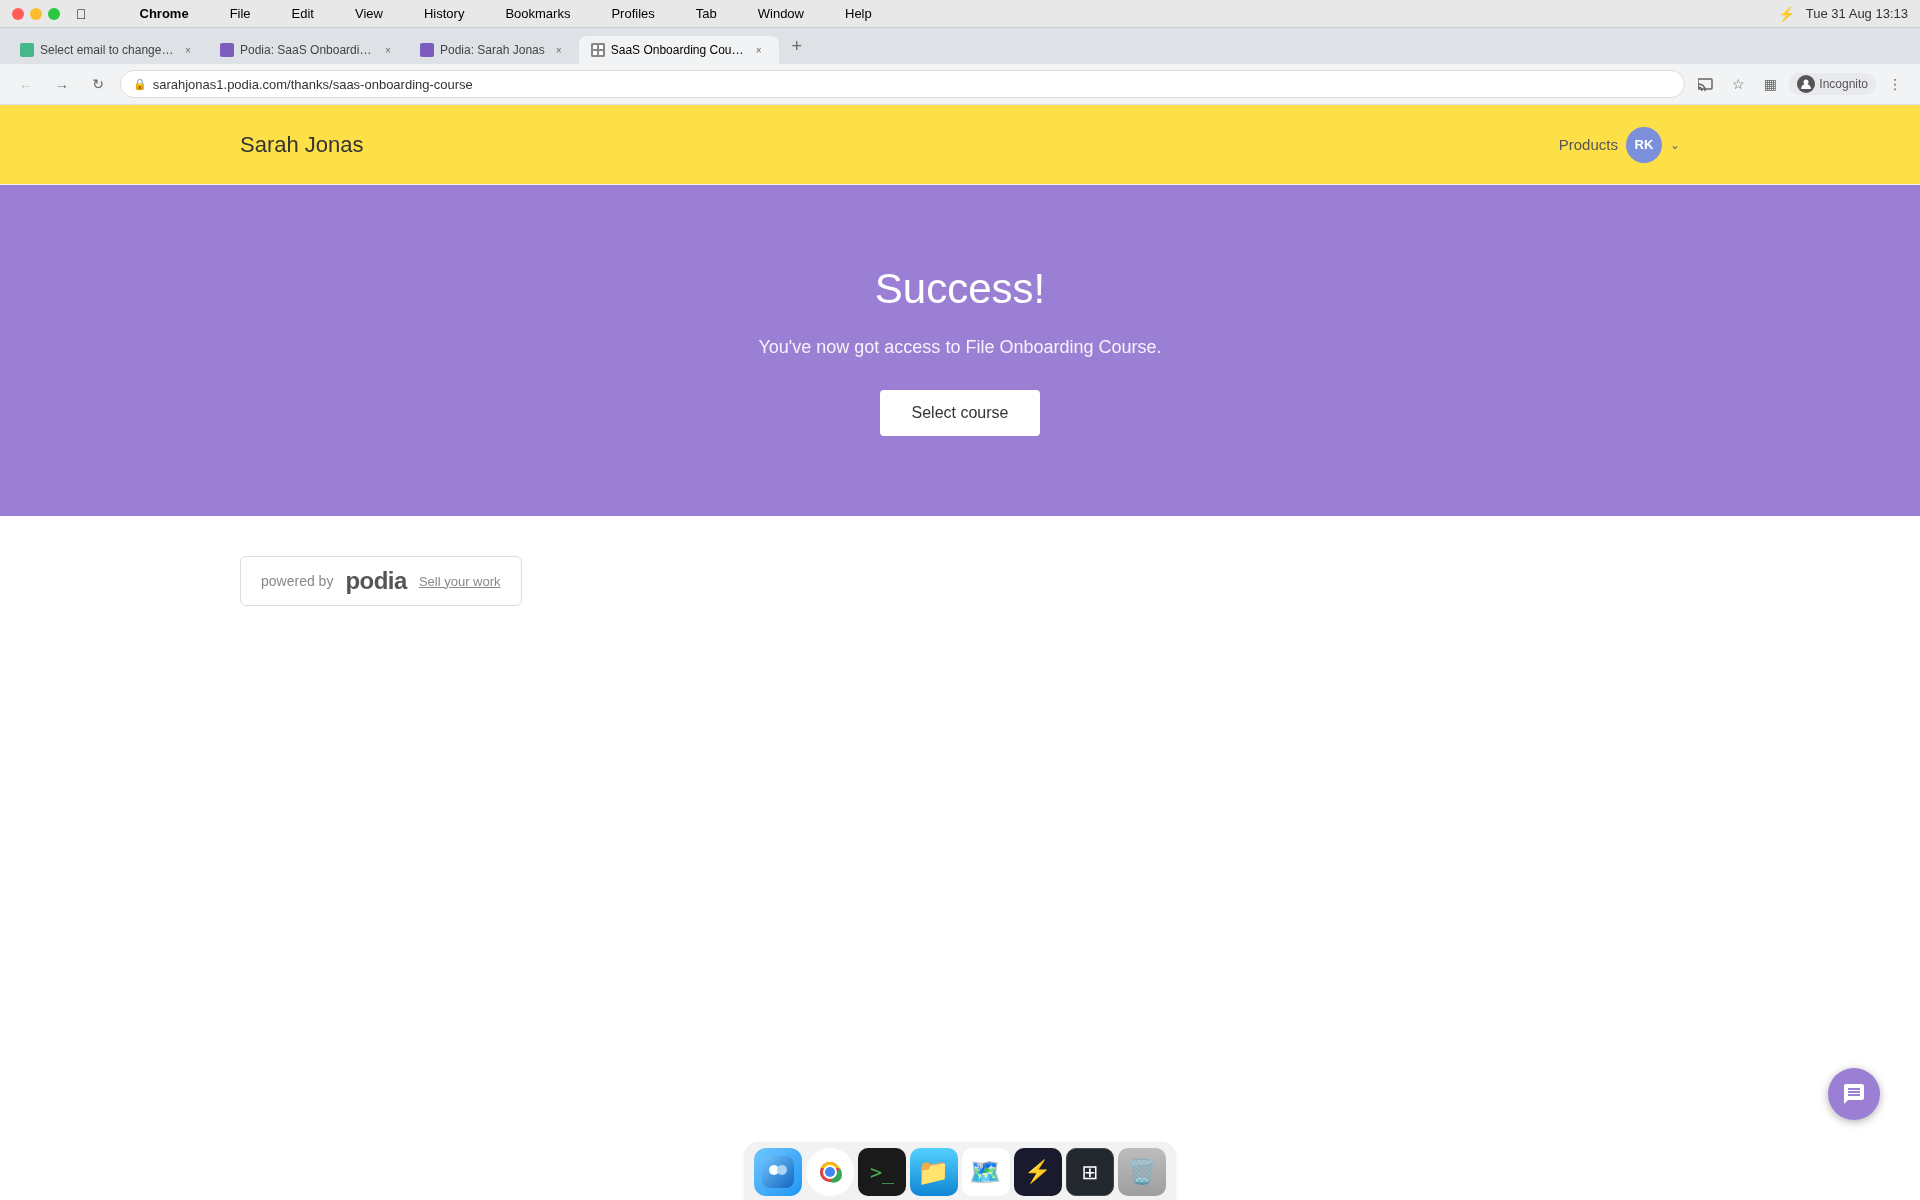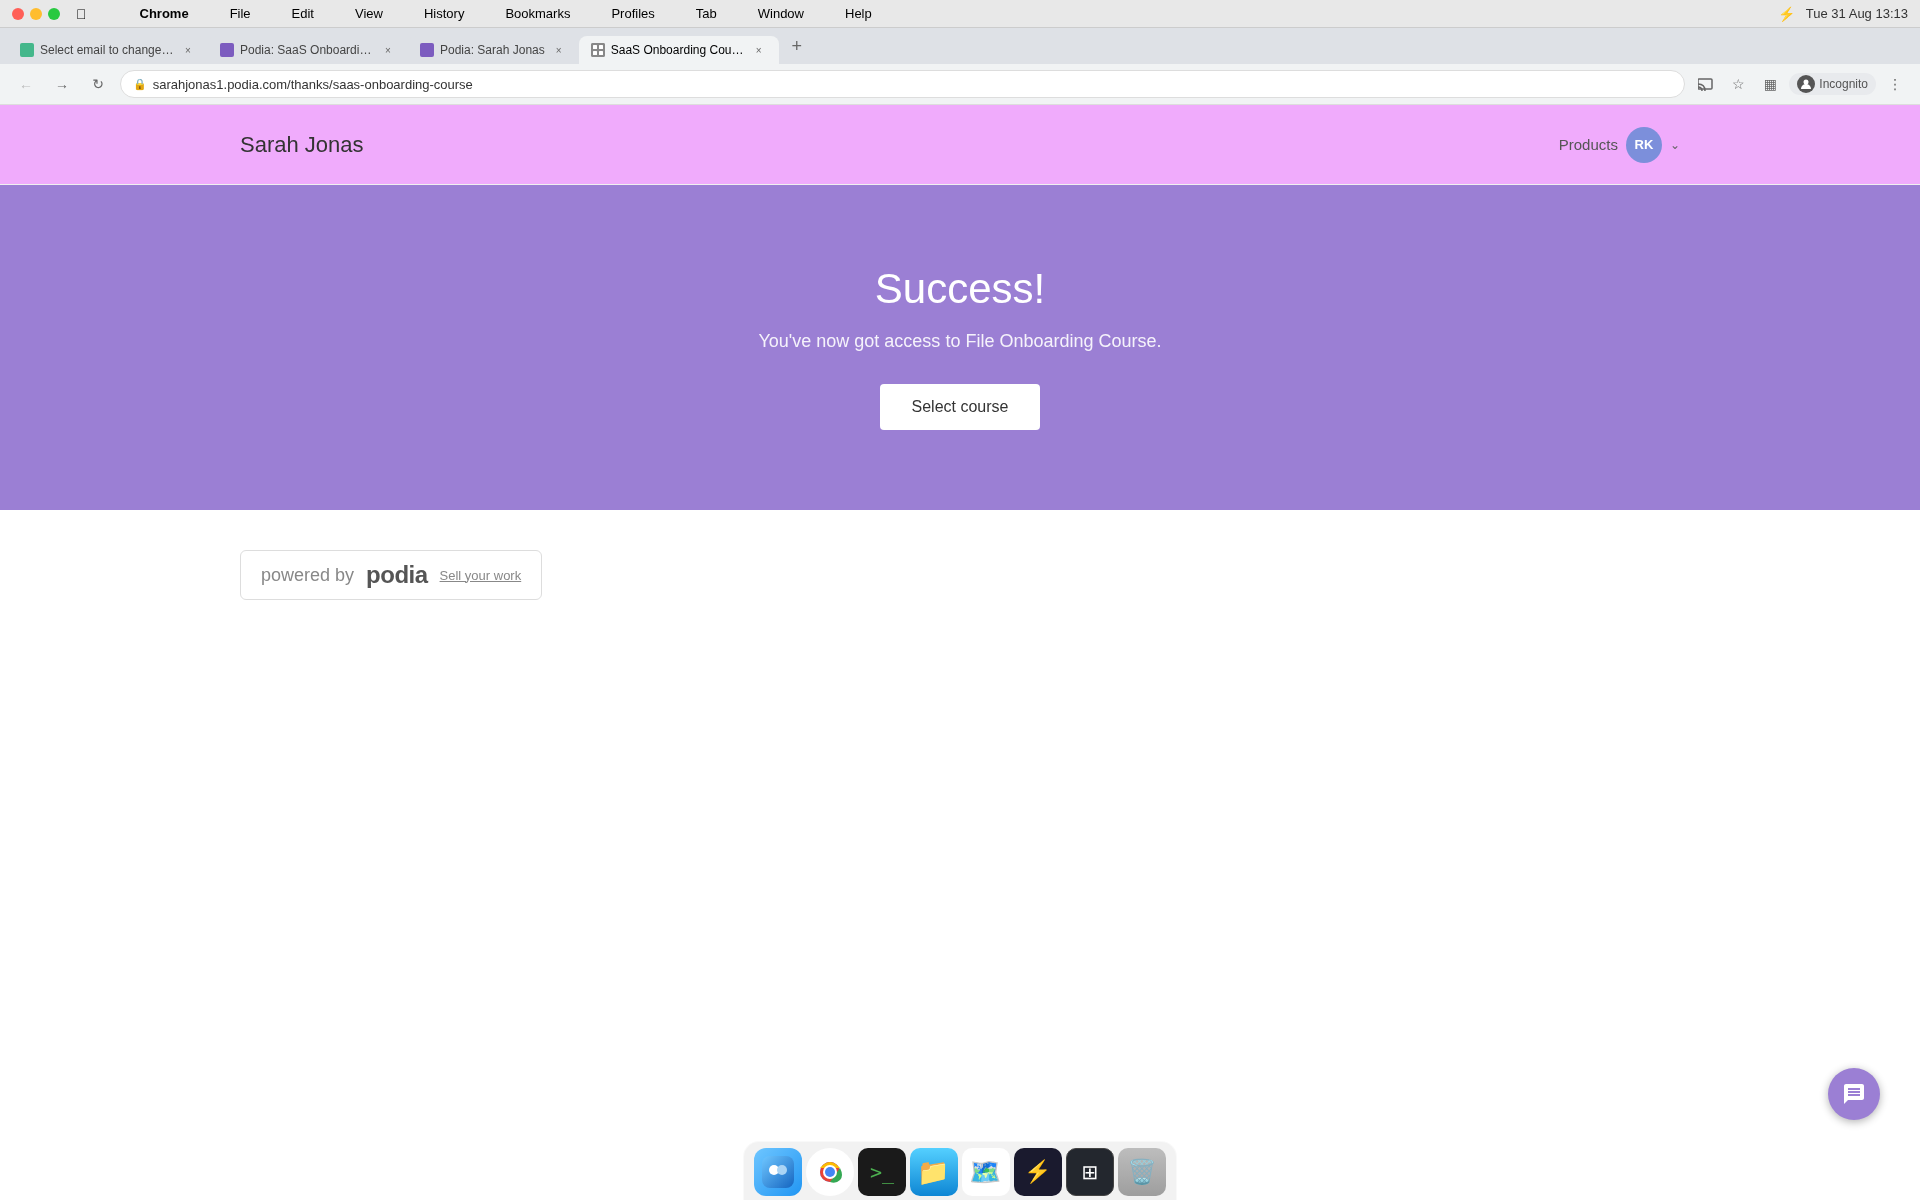--- a/index.html
+++ b/index.html
@@ -244,21 +244,21 @@
       overflow-y: auto;
     }
 
     
     .site-header {
       display: flex;
       align-items: center;
       justify-content: space-between;
       padding: 0 240px;
       height: 80px;
-      background: #f0abfc;
+      background: #fde047;
       border-bottom: 1px solid #f0f0f0;
     }
 
     .site-logo {
       font-size: 22px;
       font-weight: 500;
       color: #333;
     }
 
     .header-right {
@@ -301,21 +301,21 @@
       align-items: center;
       justify-content: center;
       padding: 80px 0;
       min-height: 320px;
     }
 
     .hero-title {
       font-size: 42px;
       font-weight: 400;
       color: #fff;
-      margin-bottom: 18px;
+      margin-bottom: 24px;
     }
 
     .hero-subtitle {
       font-size: 18px;
       color: rgba(255,255,255,0.9);
       margin-bottom: 32px;
     }
 
     .start-course-btn {
       background: #fff;
@@ -356,21 +356,21 @@
     .powered-by-box {
       display: inline-flex;
       align-items: center;
       gap: 12px;
       border: 1.5px solid #ddd;
       border-radius: 6px;
       padding: 10px 20px;
     }
 
     .powered-by-text {
-      font-size: 18px;
+      font-size: 14px;
       color: #888;
     }
 
     .podia-logo {
       font-size: 24px;
       font-weight: 700;
       color: #555;
       letter-spacing: -0.5px;
     }
 

